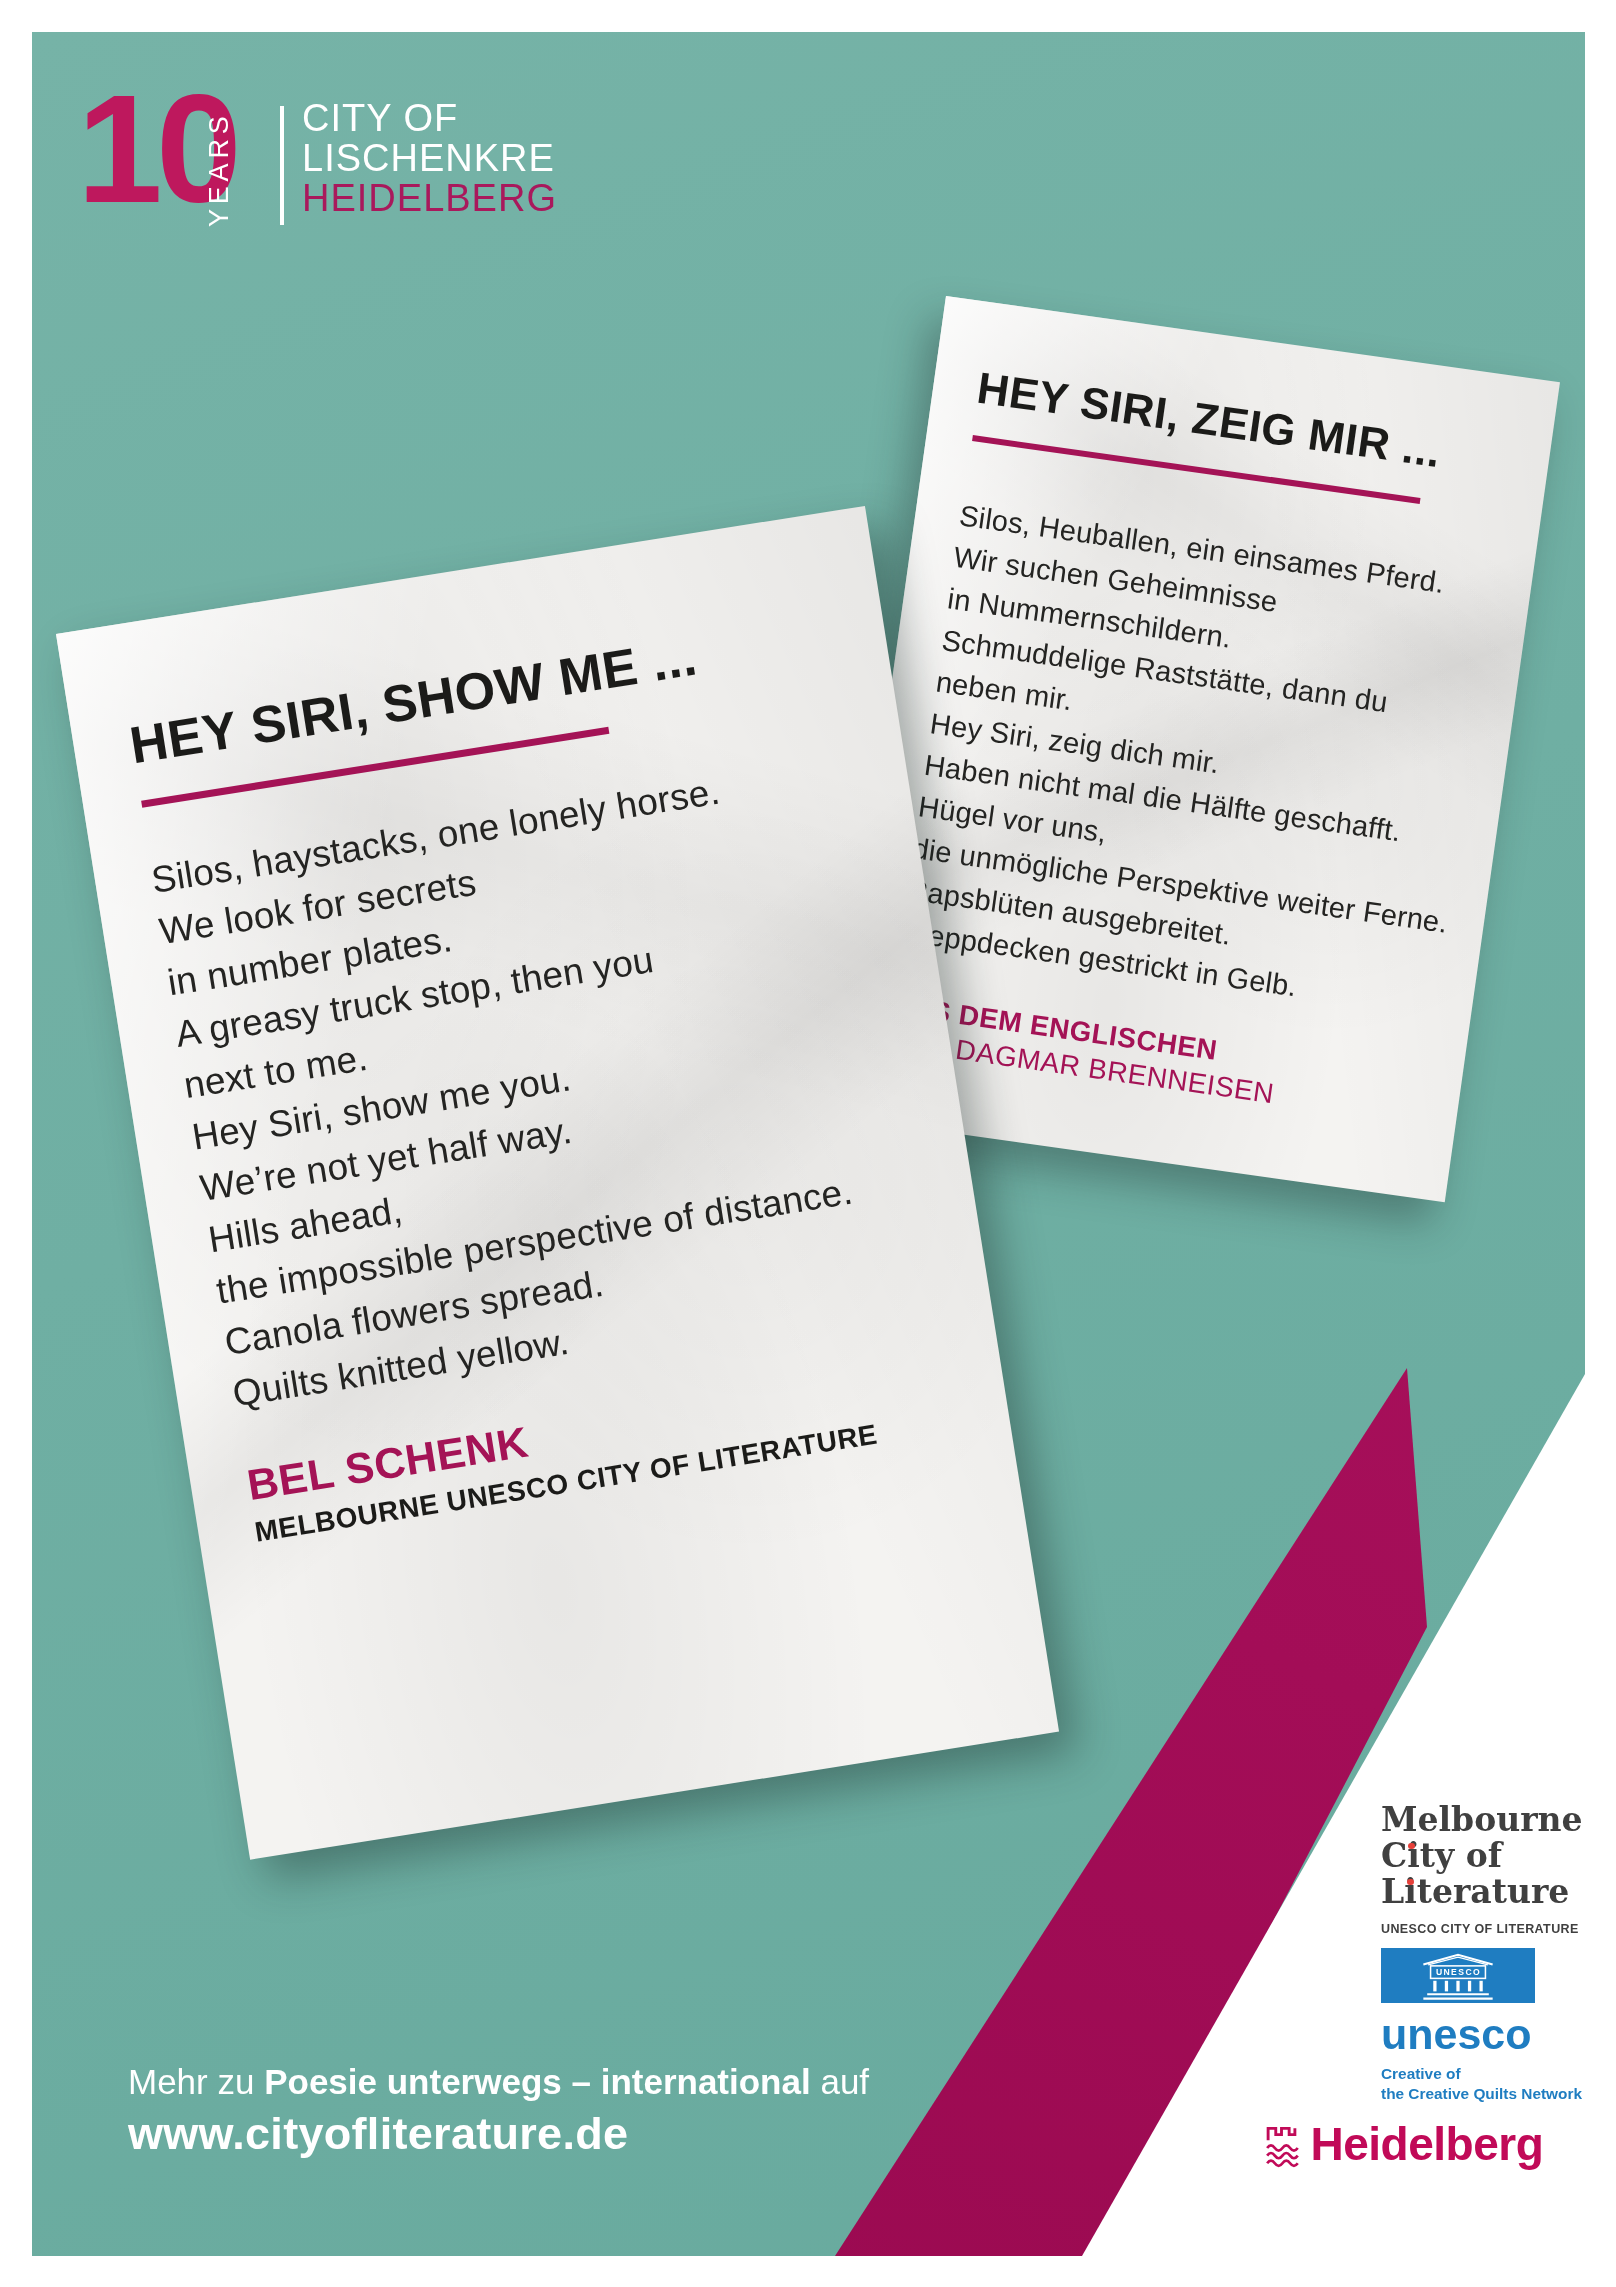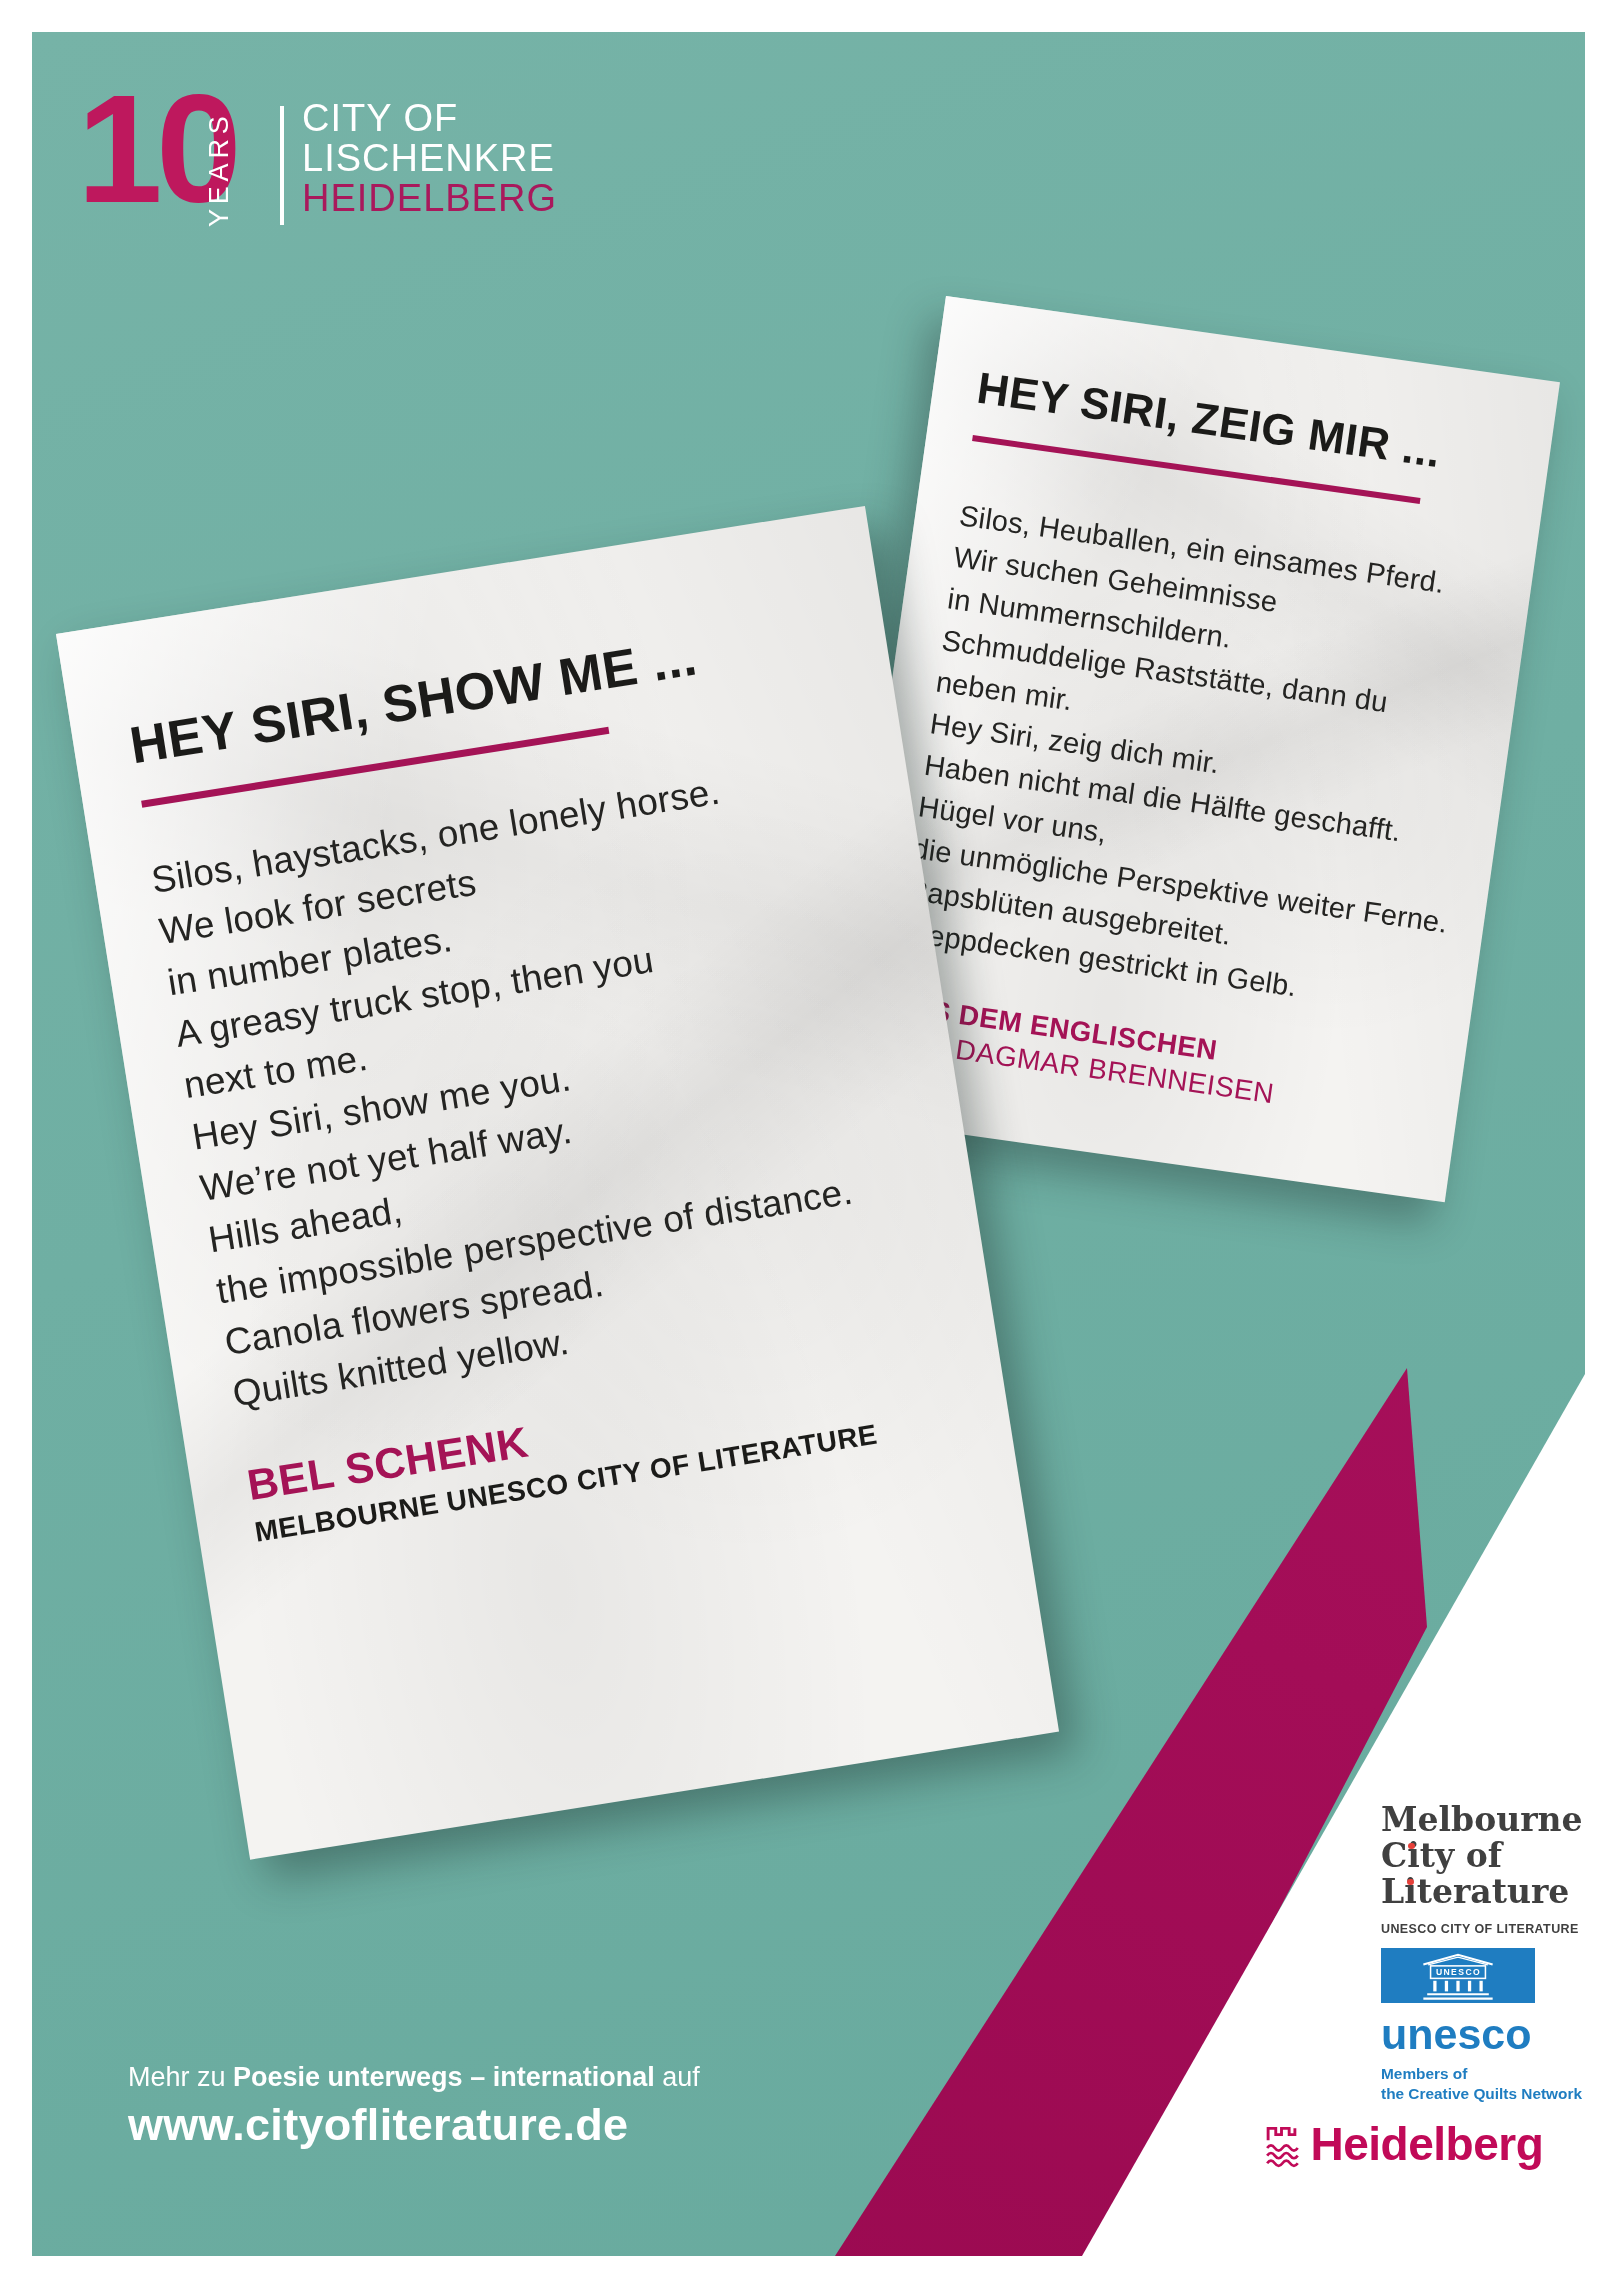--- a/index.html
+++ b/index.html
@@ -78,21 +78,21 @@
   .paper-de .poem{margin-top:54px;font-size:29px;line-height:42px;letter-spacing:0.2px;}
   .poem div{white-space:nowrap;}
   .credit-en{margin-top:42px;}
   .credit-en .name{font-size:43px;font-weight:800;color:#a41356;letter-spacing:0.5px;}
   .credit-en .org{font-size:28px;font-weight:700;color:#1b1b19;letter-spacing:0.6px;margin-top:7.7px;white-space:nowrap;}
   .credit-de{margin-top:38px;color:#a41356;}
   .credit-de .l1{font-size:28px;font-weight:800;letter-spacing:0.5px;}
   .credit-de .l2{font-size:28px;font-weight:400;letter-spacing:0.5px;margin-top:2.9px;}
   
   .footer{position:absolute;left:128px;top:2062px;z-index:3;color:#fff;}
-  .footer .f1{font-size:27px;font-weight:400;}
+  .footer .f1{font-size:35px;font-weight:400;}
   .footer .f1 .bd{font-weight:700;}
   .footer .f2{font-size:45px;font-weight:700;letter-spacing:0.3px;margin-top:5.8px;}
   
   .melb{position:absolute;left:1381px;top:1802px;z-index:5;color:#404040;}
   .melb .ml{font-family:"DejaVu Serif",serif;font-size:33px;font-weight:700;line-height:36px;position:relative;}
   .melb .idot{position:absolute;width:6.7px;height:6.7px;border-radius:50%;background:#e6403a;}
   .melb .sub{font-size:12.5px;font-weight:700;letter-spacing:0.4px;margin-top:11.5px;white-space:nowrap;}
   .unesco{position:absolute;left:1381px;top:1948px;z-index:5;color:#1f7dc1;}
   .unesco .plaque{width:154px;height:55px;background:#1f7dc1;position:relative;}
   .unesco .plaque-word{
@@ -193,21 +193,21 @@
         <line x1="80" y1="34" x2="80" y2="45" stroke="#ffffff" stroke-width="3.4"></line>
         <line x1="92" y1="34" x2="92" y2="45" stroke="#ffffff" stroke-width="3.4"></line>
         <line x1="104" y1="34" x2="104" y2="45" stroke="#ffffff" stroke-width="3.4"></line>
         <line x1="48" y1="48" x2="112" y2="48" stroke="#ffffff" stroke-width="2.2"></line>
         <line x1="44" y1="52.5" x2="116" y2="52.5" stroke="#ffffff" stroke-width="2.2"></line>
       </svg>
       <div class="plaque-word">UNESCO</div>
     </div>
     <div class="wordmark">unesco</div>
     <div class="members">
-      <div>Members of</div>
+      <div>Creative of</div>
       <div>the Creative Quilts Network</div>
     </div>
   </div>
 
   <div class="heidel">
     <svg width="35" height="44" viewBox="0 0 36 46">
       <path d="M4,16 L4,3.5 L12,3.5 L12,10 L18,10 L18,3.5 L26,3.5 L26,10 L32,10 L32,3.5" fill="none" stroke="#c10a58" stroke-width="3"></path>
       <path d="M3,24 q4,-5.5 8,0 t8,0 t8,0 t8,0" fill="none" stroke="#c10a58" stroke-width="2.8"></path>
       <path d="M3,32 q4,-5.5 8,0 t8,0 t8,0 t8,0" fill="none" stroke="#c10a58" stroke-width="2.8"></path>
       <path d="M3,40 q4,-5.5 8,0 t8,0 t8,0 t8,0" fill="none" stroke="#c10a58" stroke-width="2.8"></path>

